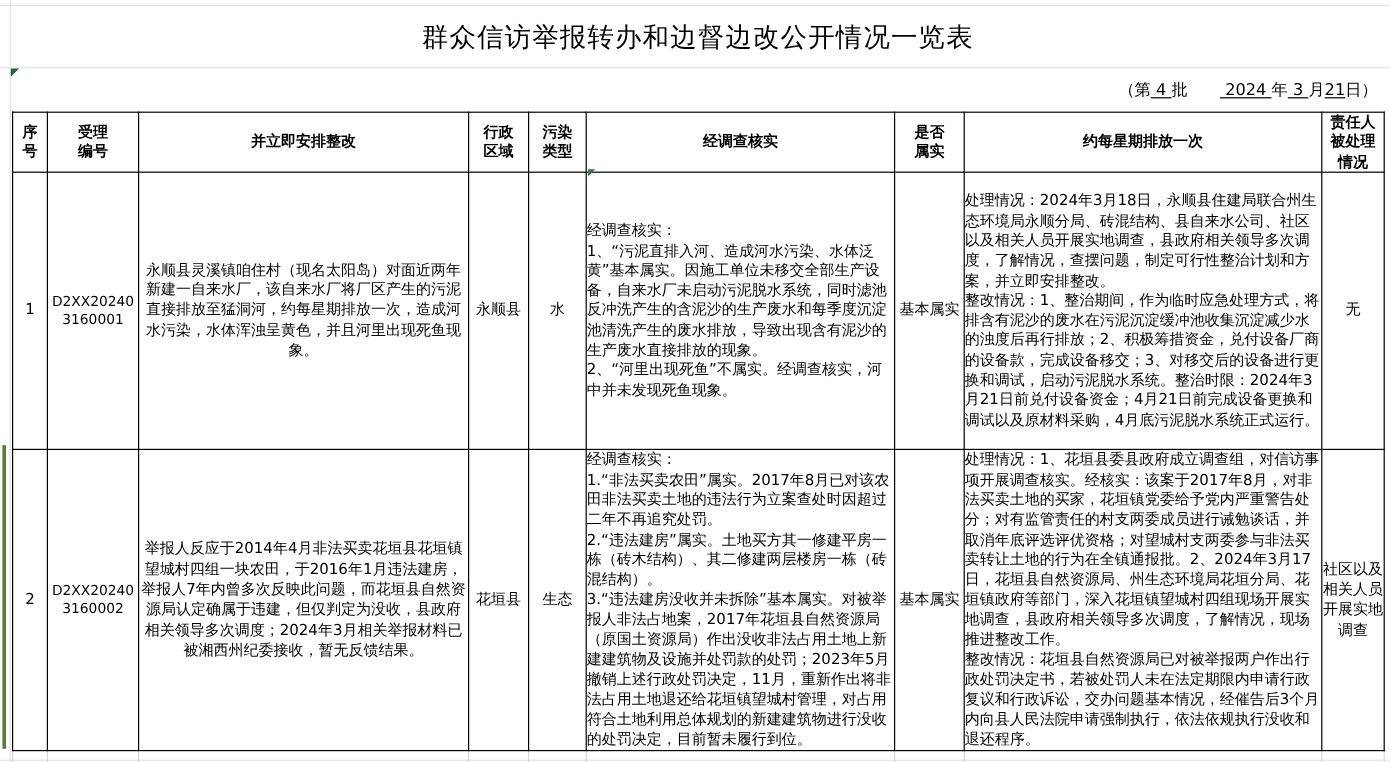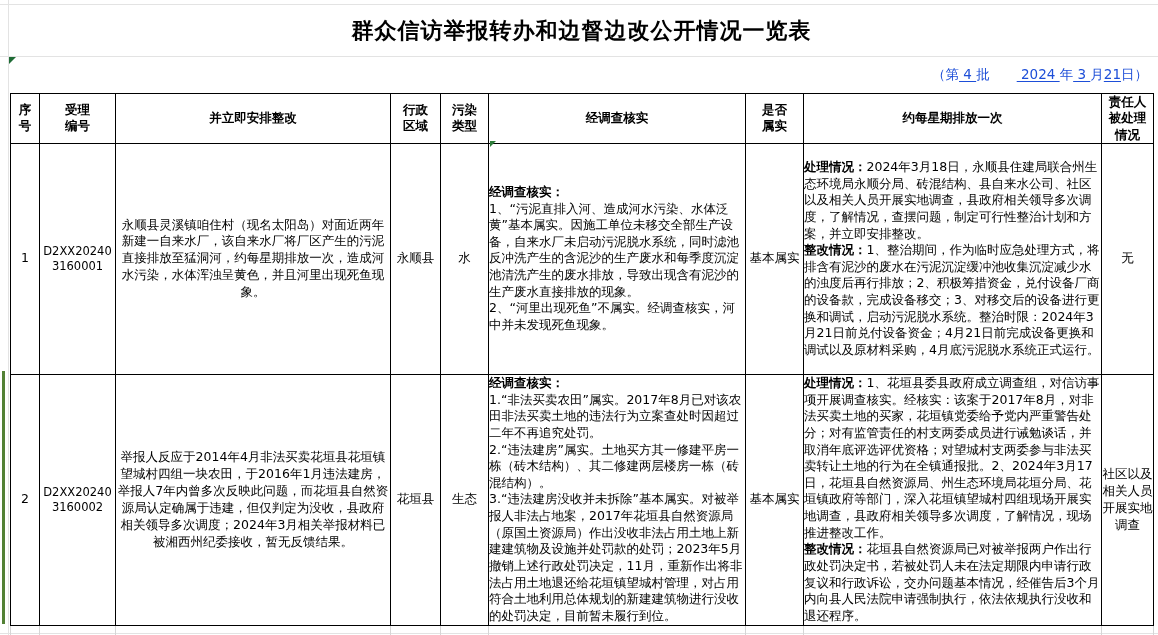--- a/index.html
+++ b/index.html
@@ -13,37 +13,37 @@
   .gl-stub{position:absolute;width:1px;background:#d6d6d6;}
 
   
   .corner-tri{position:absolute;width:0;height:0;
     border-top:7px solid #1e6b35;border-right:7px solid transparent;}
   .err-tri{position:absolute;width:0;height:0;
     border-top:6px solid #2e7d3a;border-right:6px solid transparent;}
   .sel-bar{position:absolute;width:3px;background:#538135;}
 
   .title{position:absolute;left:10px;top:16px;width:1143px;text-align:center;
-    font-size:22px;font-weight:bold;color:#000;letter-spacing:1px;}
-  .batch{position:absolute;top:66px;right:10px;font-size:13.5px;color:#1d4ed8;white-space:pre;margin-left:44px;}
+    font-size:22px;font-weight:normal;color:#000;letter-spacing:1px;}
+  .batch{position:absolute;top:66px;right:10px;font-size:13.5px;color:#000000;white-space:pre;margin-left:44px;}
   .batch .u{text-decoration:underline;text-underline-offset:2px;}
 
   table.report{position:absolute;left:10px;top:93px;width:1143px;
     border-collapse:collapse;table-layout:fixed;background:#ffffff;}
   table.report th,table.report td{border:1px solid #000;overflow:hidden;
     color:#000;vertical-align:middle;padding:0;}
   table.report th{font-size:12.5px;font-weight:bold;text-align:center;
     white-space:pre-line;line-height:1.3;}
   td.c{text-align:center;font-size:12.5px;line-height:1.35;}
   td.num{text-align:center;font-size:11.5px;line-height:1.3;word-break:break-all;}
   td.txt{text-align:center;font-size:12.5px;line-height:1.35;padding:2px 4px;
     word-break:break-all;}
   td.rich{text-align:left;font-size:12.5px;line-height:1.33;padding:2px 4px;
     white-space:pre-wrap;word-break:break-all;}
-  td.rich b{font-weight:bold;}
+  td.rich b{font-weight:normal;}
   td.resp{text-align:center;font-size:12.5px;line-height:1.35;padding:0 3px;}
 </style>
 </head>
 <body>
 
 <div class="sheet">
 
   <div class="gl gl-h" style="left:0;top:4px;width:1158px;"></div>
   <div class="gl gl-v" style="left:8px;top:0;height:635px;"></div>
   <div class="gl gl-h" style="left:0;top:56px;width:1158px;"></div>

